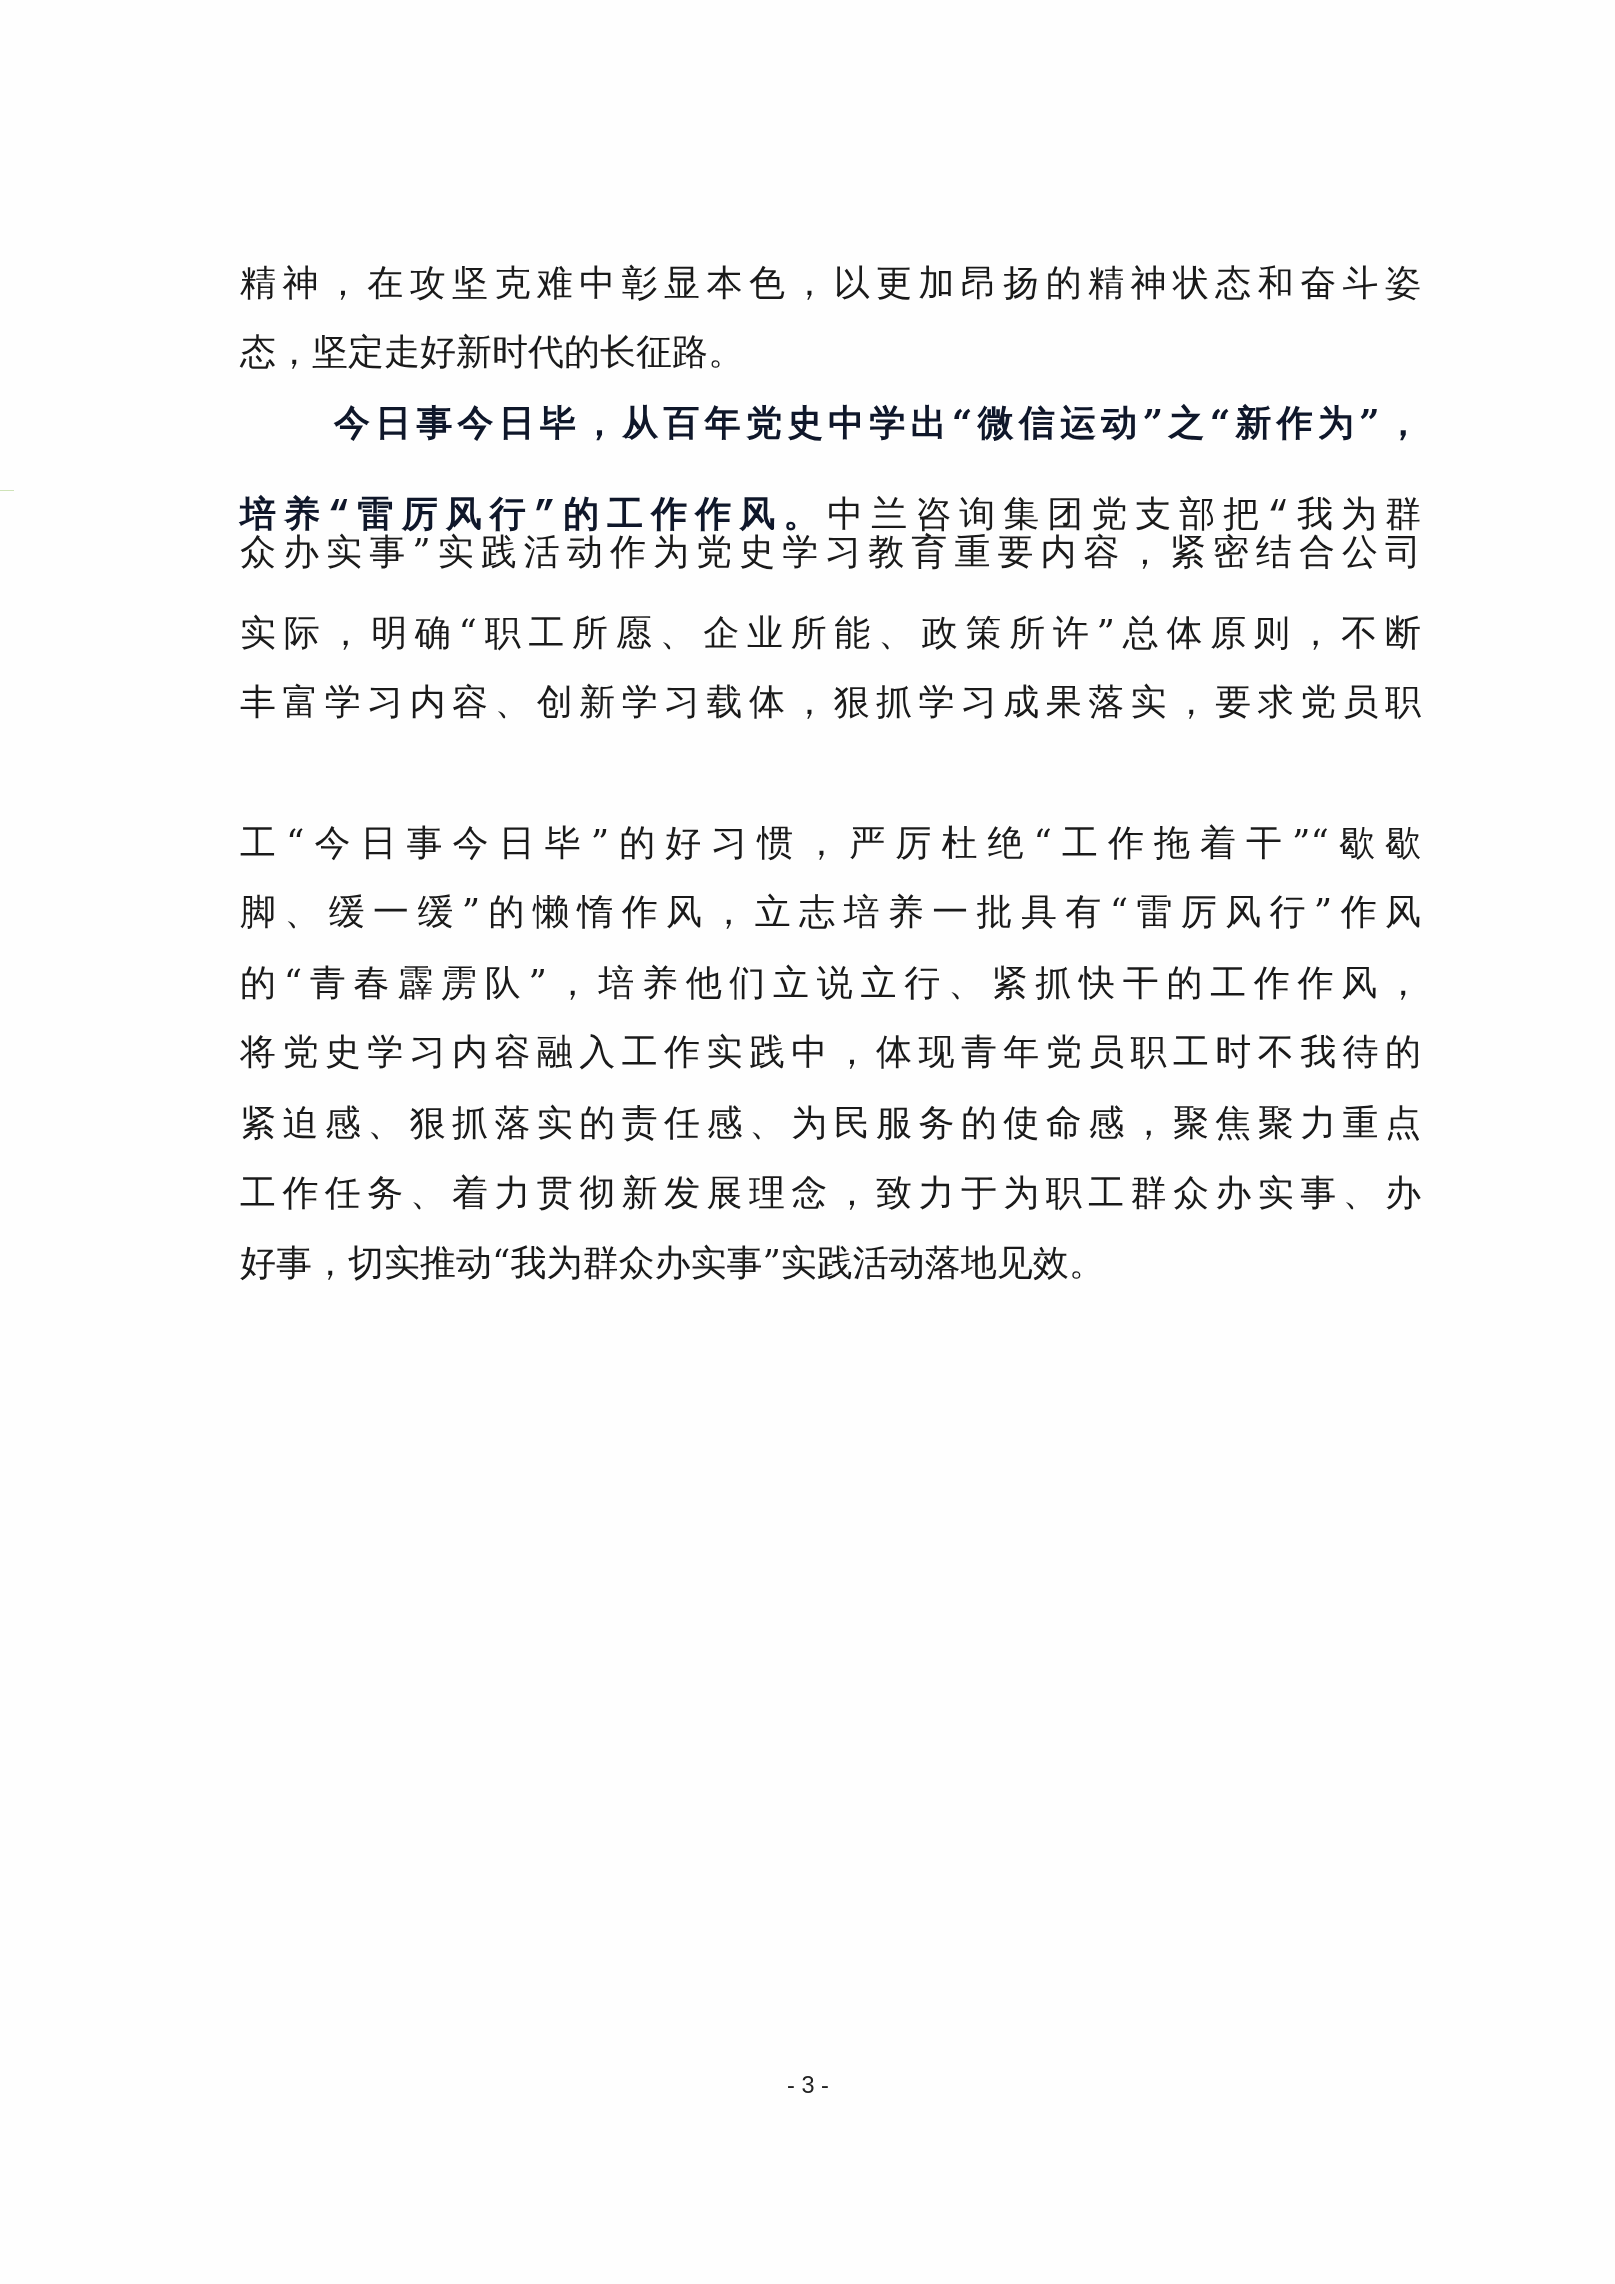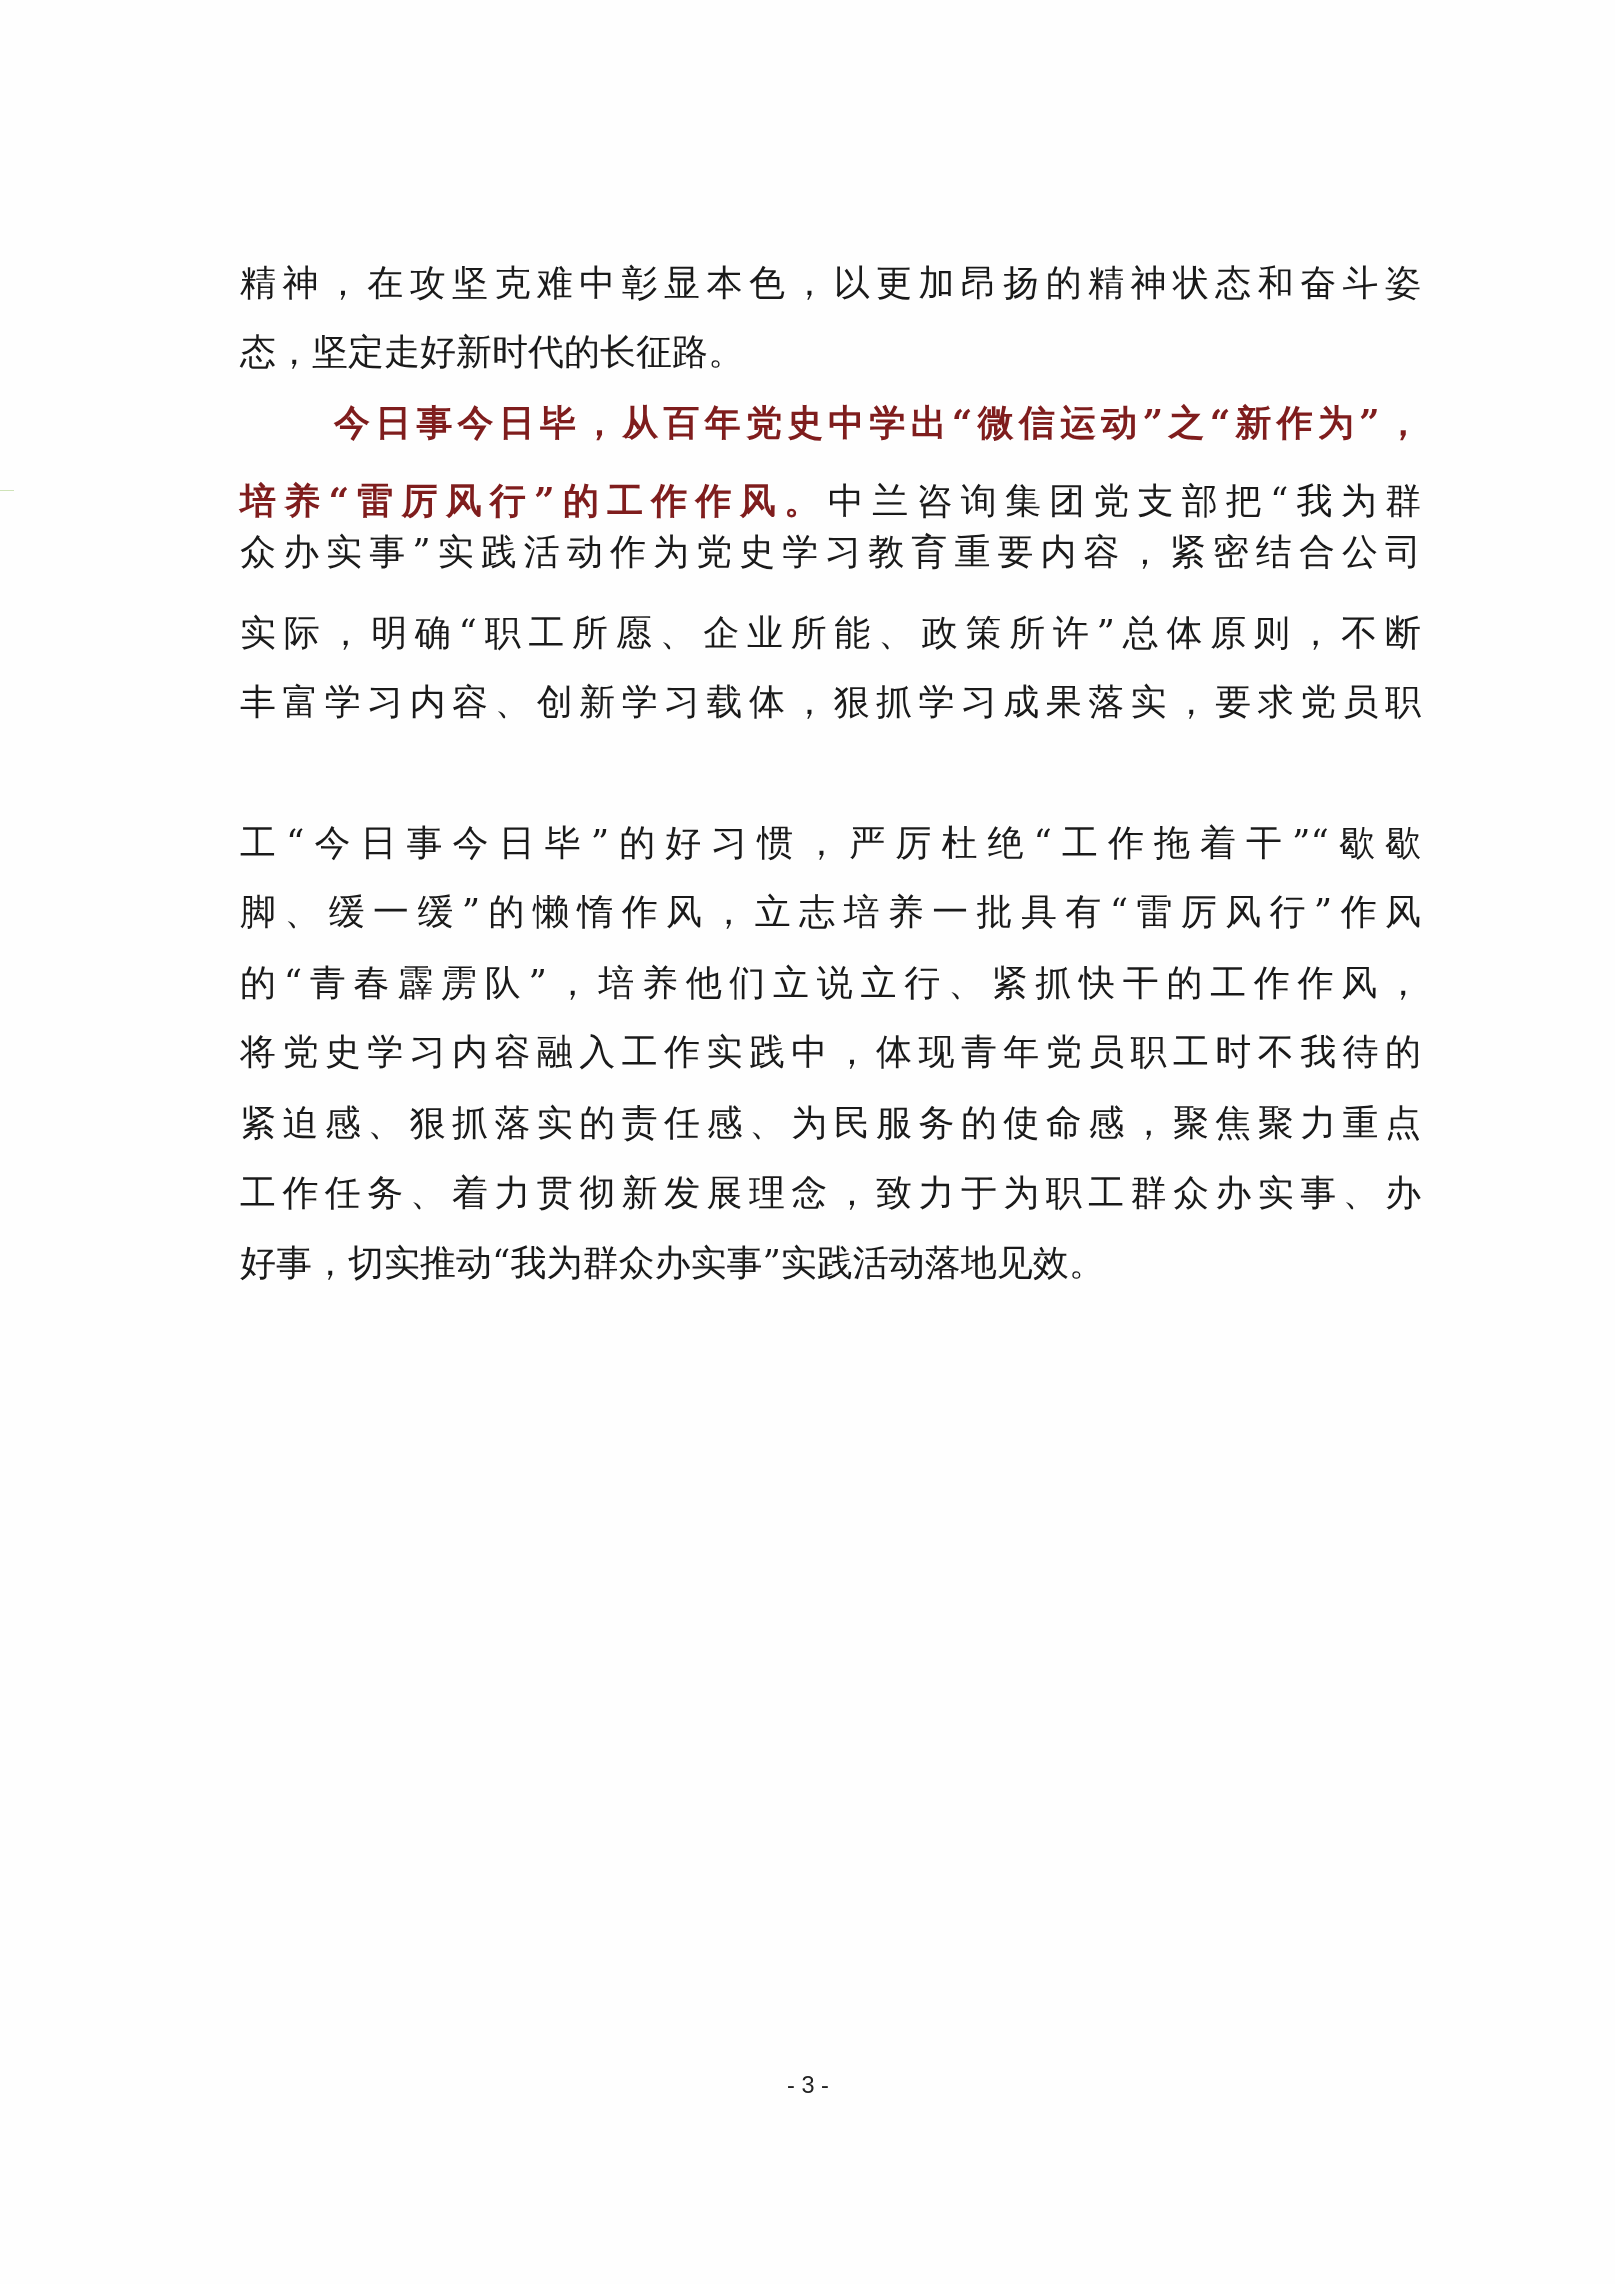--- a/index.html
+++ b/index.html
@@ -14,21 +14,21 @@
     font-size: 36px;
     line-height: 65px;
     color: #1a1a1a;
     white-space: nowrap;
     text-align: justify;
     text-align-last: justify;
     letter-spacing: 0;
   }
   .line.last { text-align-last: left; }
   .line.indent { left: 334px; width: 1087px; }
-  .bold { font-weight: bold; color: #7f1d1d; }
+  .bold { font-weight: bold; color: #0f172a; }
   .page-number {
     position: absolute;
     left: 0; width: 1616px;
     top: 2072px;
     text-align: center;
     font-family: "Liberation Sans", sans-serif;
     font-size: 23.5px;
     color: #222222;
   }
   .scan-mark {
@@ -41,21 +41,21 @@
 </head>
 <body>
 
 <div class="page">
   <div class="scan-mark"></div>
 
   <div class="line" style="top:250px;">精神，在攻坚克难中彰显本色，以更加昂扬的精神状态和奋斗姿</div>
   <div class="line last" style="top:319px;">态，坚定走好新时代的长征路。</div>
 
   <div class="line indent bold" style="top:390px;">今日事今日毕，从百年党史中学出“微信运动”之“新作为”，</div>
-  <div class="line" style="top:468px;">
+  <div class="line" style="top:484px;font-family:Liberation Mono, monospace;">
     <span class="bold">培养“雷厉风行”的工作作风。</span><span>中兰咨询集团党支部把“我为群</span>
   </div>
   <div class="line" style="top:519px;">众办实事”实践活动作为党史学习教育重要内容，紧密结合公司</div>
   <div class="line" style="top:600px;">实际，明确“职工所愿、企业所能、政策所许”总体原则，不断</div>
   <div class="line" style="top:669px;">丰富学习内容、创新学习载体，狠抓学习成果落实，要求党员职</div>
   <div class="line" style="top:879px;">脚、缓一缓”的懒惰作风，立志培养一批具有“雷厉风行”作风</div>
   <div class="line" style="top:810px;">工“今日事今日毕”的好习惯，严厉杜绝“工作拖着干”“歇歇</div>
   <div class="line" style="top:950px;">的“青春霹雳队”，培养他们立说立行、紧抓快干的工作作风，</div>
   <div class="line" style="top:1019px;">将党史学习内容融入工作实践中，体现青年党员职工时不我待的</div>
   <div class="line" style="top:1090px;">紧迫感、狠抓落实的责任感、为民服务的使命感，聚焦聚力重点</div>

